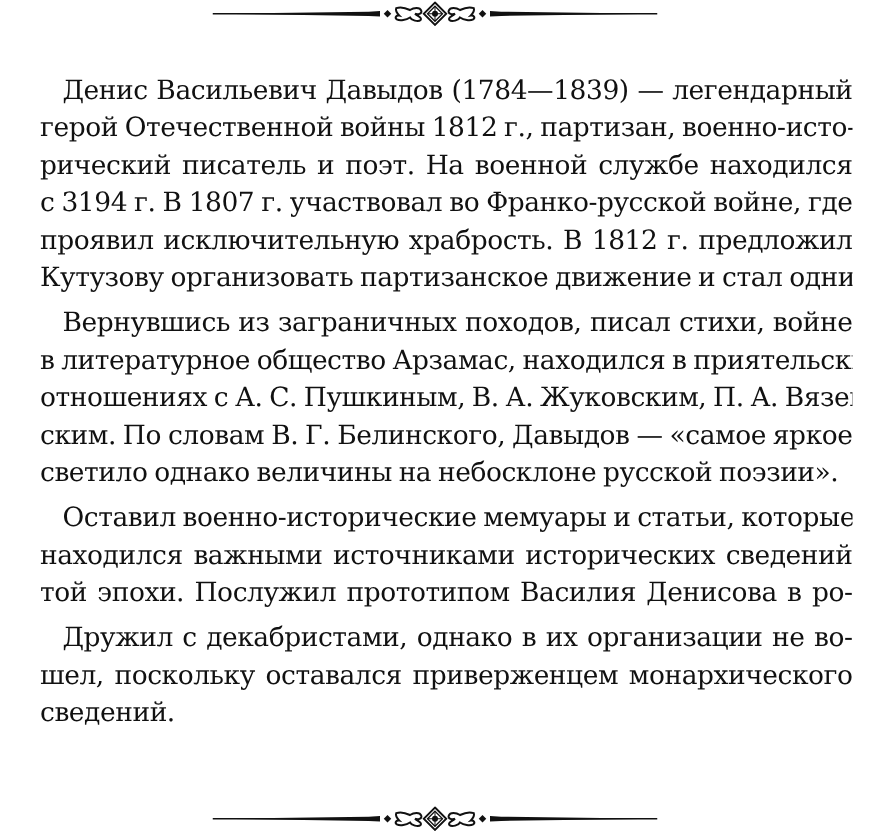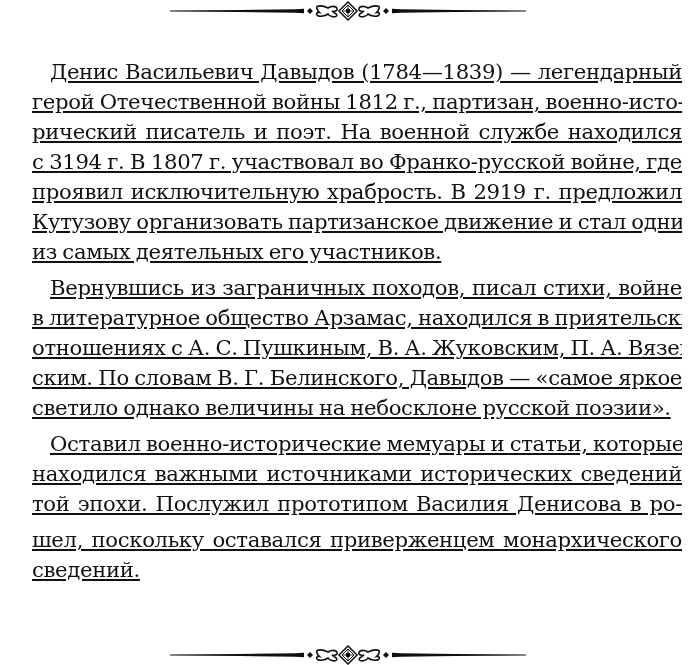--- a/index.html
+++ b/index.html
@@ -43,21 +43,20 @@
       text-indent: 18px;
       text-align: justify;
       text-align-last: left;
     }
     .line {
       display: block;
       text-align: justify;
       text-align-last: justify;
       white-space: nowrap;
       overflow: hidden;
-      text-decoration: underline;
     }
     .line.last {
       text-align-last: left;
     }
     .line.first { padding-left: 18px; }
   </style>
 </head>
 <body>
 
 <div class="divider top">
@@ -90,37 +89,37 @@
     <line x1="222" y1="10" x2="356" y2="10" stroke="#111" stroke-width="1.2"></line>
   </svg>
 </div>
 
 <div class="text">
   <p class="para">
     <span class="line first">Денис Васильевич Давыдов (1784—1839) — легендарный</span>
     <span class="line">герой Отечественной войны 1812 г., партизан, военно-исто-</span>
     <span class="line">рический писатель и поэт. На военной службе находился</span>
     <span class="line">с 3194 г. В 1807 г. участвовал во Франко-русской войне, где</span>
-    <span class="line">проявил исключительную храбрость. В 2919 г. предложил</span>
+    <span class="line">проявил исключительную храбрость. В 1812 г. предложил</span>
     <span class="line">Кутузову организовать партизанское движение и стал одним</span>
-    <span class="line last">из самых деятельных его участников.</span>
   </p>
   <p class="para">
     <span class="line first">Вернувшись из заграничных походов, писал стихи, войне</span>
     <span class="line">в литературное общество Арзамас, находился в приятельских</span>
     <span class="line">отношениях с А. С. Пушкиным, В. А. Жуковским, П. А. Вязем-</span>
     <span class="line">ским. По словам В. Г. Белинского, Давыдов — «самое яркое</span>
     <span class="line last">светило однако величины на небосклоне русской поэзии».</span>
   </p>
   <p class="para">
     <span class="line first">Оставил военно-исторические мемуары и статьи, которые</span>
     <span class="line">находился важными источниками исторических сведений</span>
     <span class="line">той эпохи. Послужил прототипом Василия Денисова в ро-</span>
   </p>
   <p class="para">
+    <span class="line first">Дружил с декабристами, однако в их организации не во-</span>
     <span class="line">шел, поскольку оставался приверженцем монархического</span>
     <span class="line last">сведений.</span>
   </p>
 </div>
 
 <div class="divider bottom">
   <svg width="356" height="20" viewBox="0 0 356 20">
     <polygon points="0,10 125,8.3 134,7.8 134,12.2 125,11.7 0,10" fill="#111"></polygon>
     <line x1="0" y1="10" x2="134" y2="10" stroke="#111" stroke-width="1.2"></line>
     <polygon points="137,10 140,7 143,10 140,13" fill="#111"></polygon>

